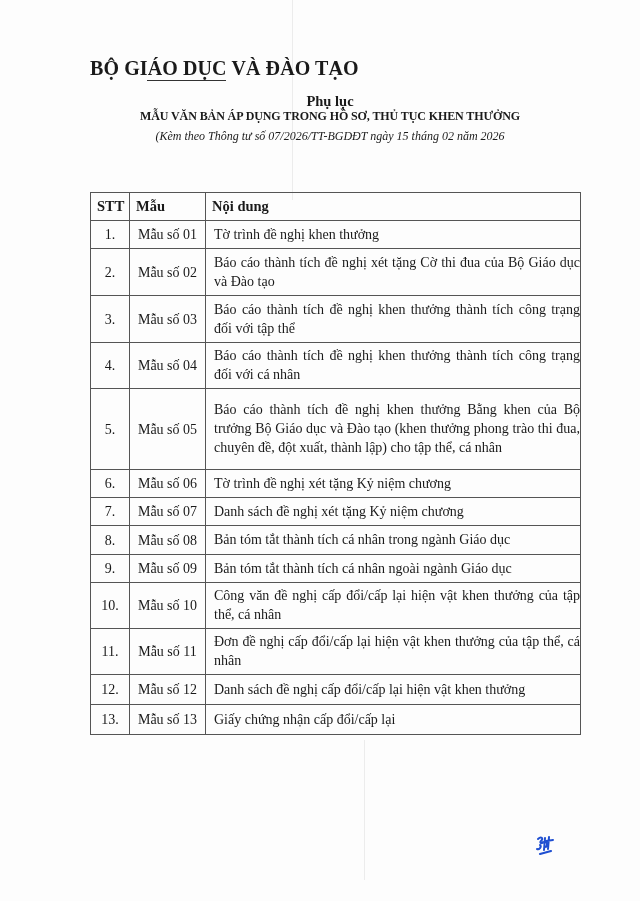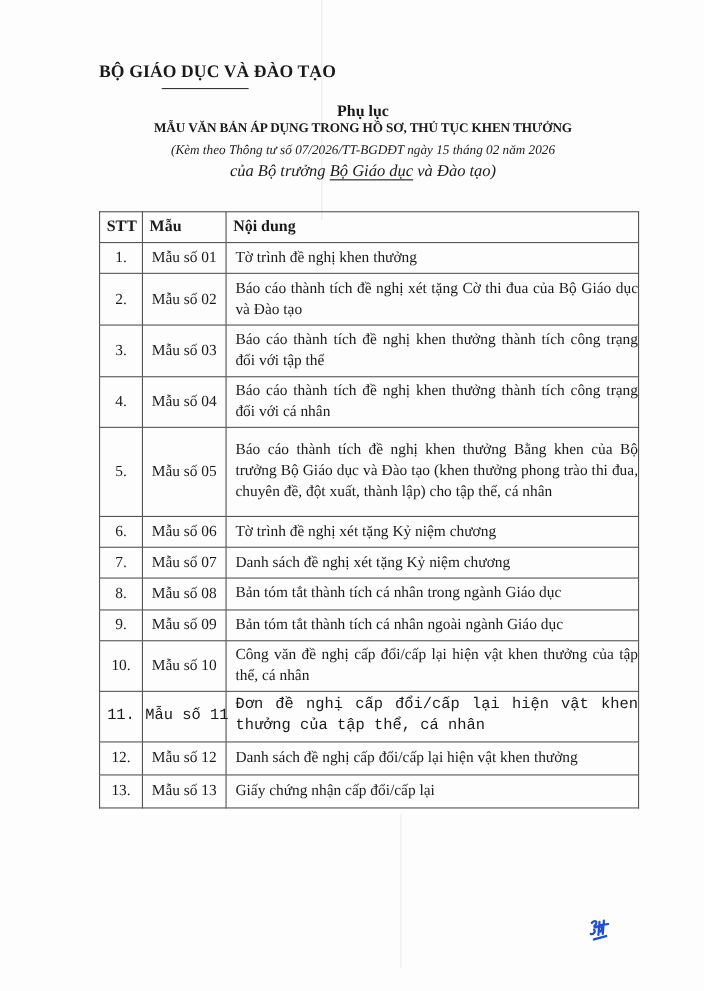--- a/index.html
+++ b/index.html
@@ -23,21 +23,21 @@
     }
     .scan-line {
       position: absolute;
       width: 1px;
       background: #ececec;
     }
     .org-name {
       position: absolute;
       left: 90px;
       top: 57px;
-      font-size: 16px;
+      font-size: 20px;
       font-weight: bold;
       letter-spacing: 0.1px;
       white-space: nowrap;
     }
     .org-underline {
       position: absolute;
       left: 147px;
       top: 80px;
       width: 79px;
       height: 1px;
@@ -128,21 +128,20 @@
 
   <div class="scan-line" style="left:292px; top:0; height:200px;"></div>
   <div class="scan-line" style="left:364px; top:740px; height:140px;"></div>
 
   <div class="org-name">BỘ GIÁO DỤC VÀ ĐÀO TẠO</div>
   <div class="org-underline"></div>
 
   <div class="heading-block appendix-label">Phụ lục</div>
   <div class="heading-block doc-title">MẪU VĂN BẢN ÁP DỤNG TRONG HỒ SƠ, THỦ TỤC KHEN THƯỞNG</div>
   <div class="heading-block doc-sub1">(Kèm theo Thông tư số 07/2026/TT-BGDĐT ngày 15 tháng 02 năm 2026</div>
-  <div class="heading-block doc-sub2"><span>của Bộ trưởng </span><span class="u">Bộ Giáo dục</span><span> và Đào tạo)</span></div>
 
   <table class="forms">
     <colgroup>
       <col style="width:39px">
       <col style="width:76px">
       <col style="width:375px">
     </colgroup>
     <thead>
       <tr>
         <th>STT</th>
@@ -194,21 +193,21 @@
         <tr style="height: 28px;">
           <td class="stt">9.</td>
           <td class="code">Mẫu số 09</td>
           <td class="content">Bản tóm tắt thành tích cá nhân ngoài ngành Giáo dục</td>
         </tr>
         <tr style="height: 45px; font-family: Liberation Serif, serif;">
           <td class="stt">10.</td>
           <td class="code">Mẫu số 10</td>
           <td class="content">Công văn đề nghị cấp đổi/cấp lại hiện vật khen thưởng của tập thể, cá nhân</td>
         </tr>
-        <tr style="height: 44px; font-family: Liberation Mono, monospace;">
+        <tr style="height: 44px;">
           <td class="stt">11.</td>
           <td class="code">Mẫu số 11</td>
           <td class="content">Đơn đề nghị cấp đổi/cấp lại hiện vật khen thưởng của tập thể, cá nhân</td>
         </tr>
         <tr style="height: 30px;">
           <td class="stt">12.</td>
           <td class="code">Mẫu số 12</td>
           <td class="content">Danh sách đề nghị cấp đổi/cấp lại hiện vật khen thưởng</td>
         </tr>
         <tr style="height: 30px; margin-left: 48px;">

